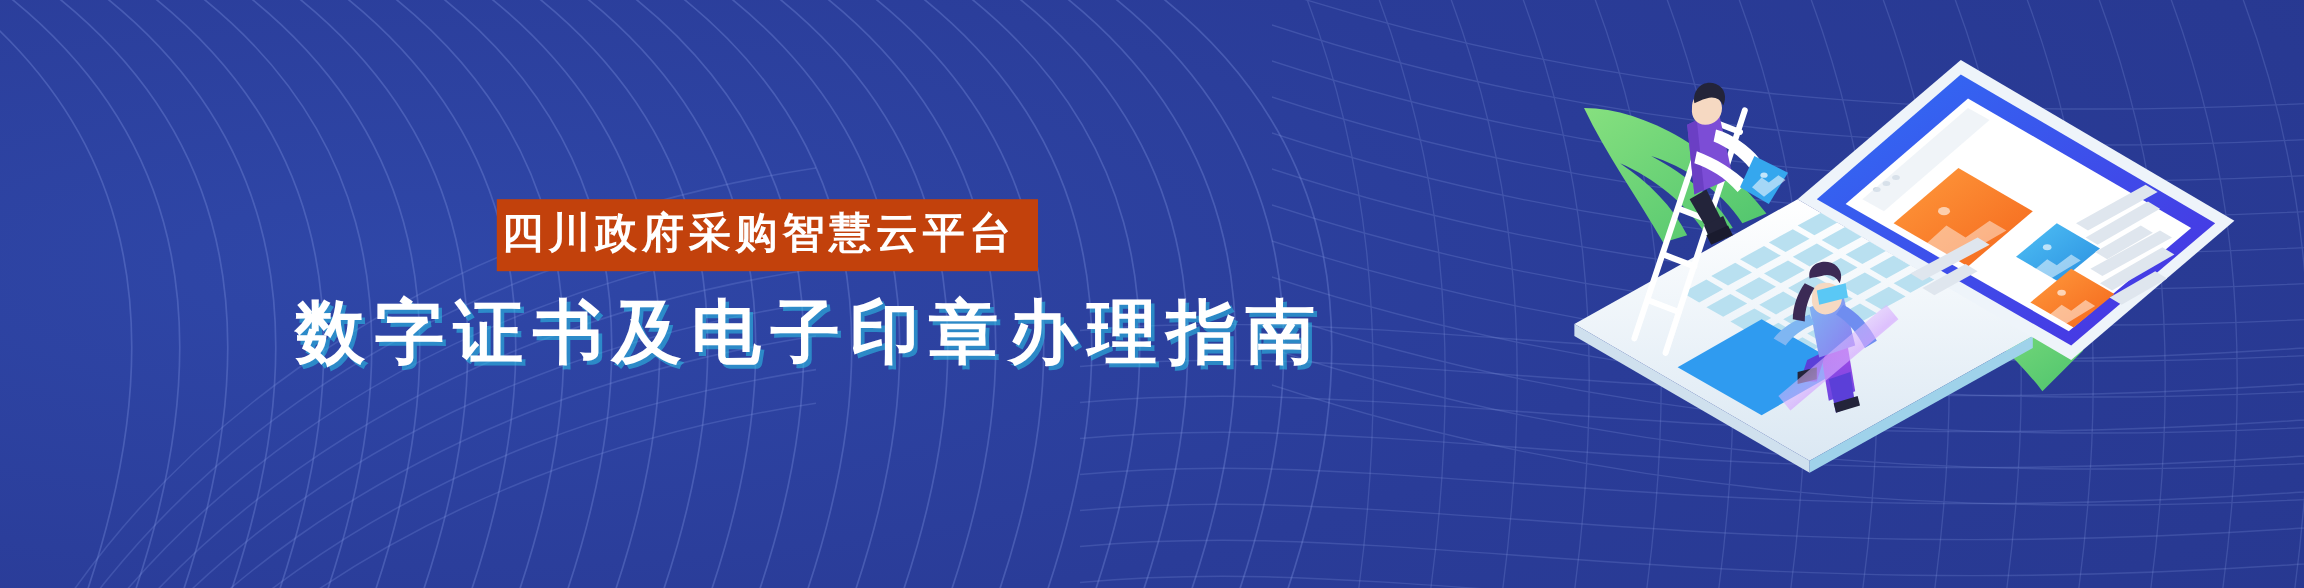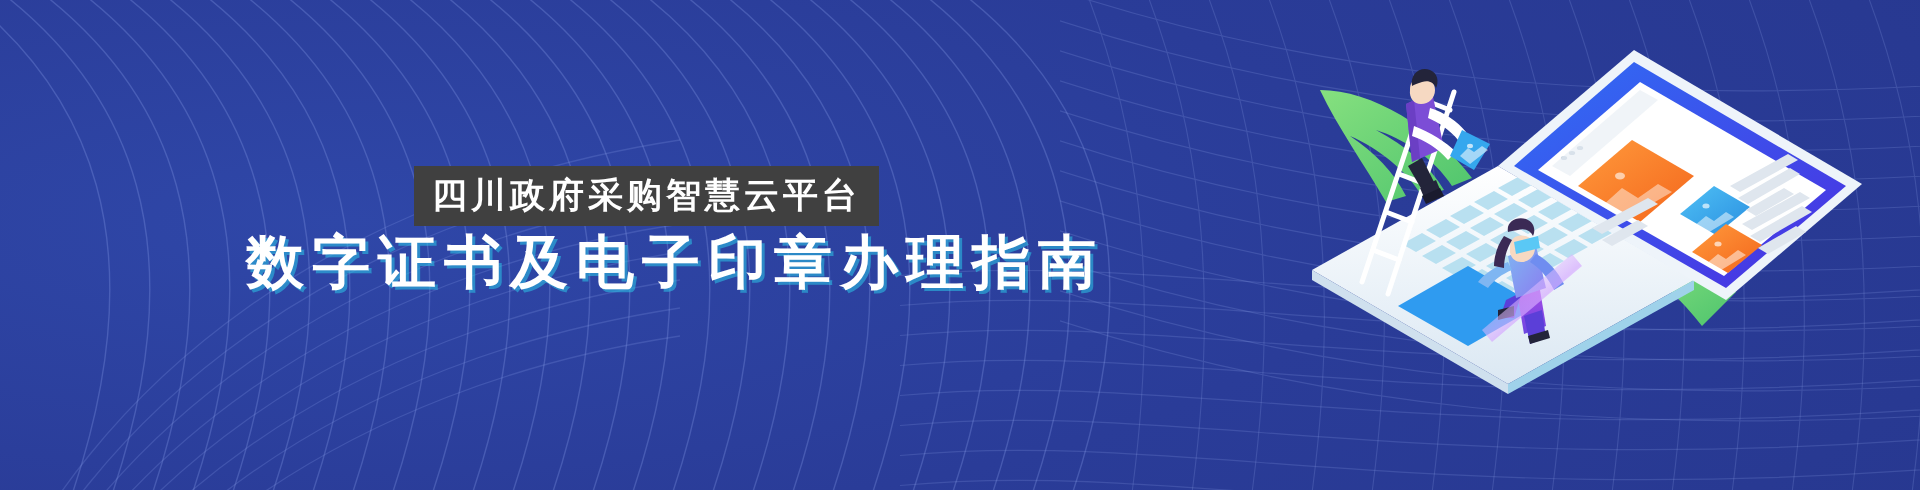--- a/index.html
+++ b/index.html
@@ -24,33 +24,33 @@
   .bg-corner{position:absolute;left:-80px;bottom:-150px;width:760px;height:520px;opacity:.5;}
 
   
   .text-block{
     position:absolute;
     left:246px;top:166px;
     width:780px;
   }
   .badge{
     display:inline-block;
-    background:#404040;
+    background:#c2410c;
     color:#ffffff;
     font-size:35px;
     font-weight:bold;
     letter-spacing:4px;
     line-height:1;
-    padding:12px 18px 13px 18px;
+    padding:12px 18px 13px 4px;
     margin-left:168px;
     white-space:nowrap;
     font-family:"DejaVu Sans","Liberation Sans",sans-serif;
   }
   .headline{
-    margin-top:4px;
+    margin-top:19px;
     color:#ffffff;
     font-size:58px;
     font-weight:bold;
     letter-spacing:8px;
     line-height:1.12;
     white-space:nowrap;
     text-shadow:3px 3px 0 rgba(43,196,232,.55);
     font-family:"DejaVu Sans","Liberation Sans",sans-serif;
   }
 

